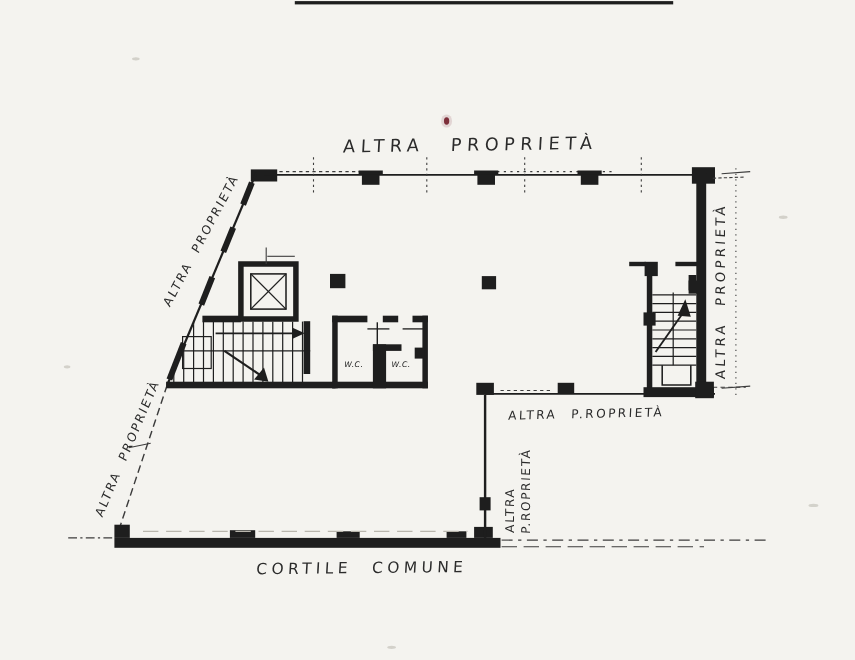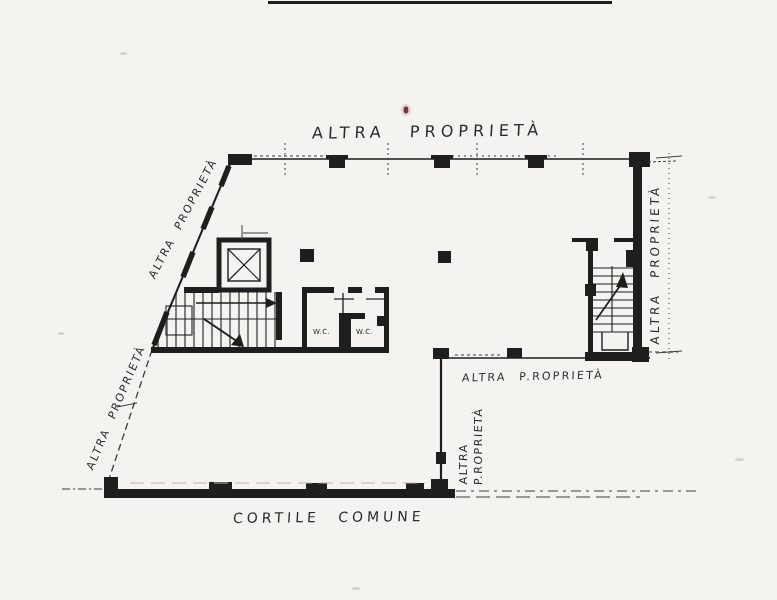--- a/index.html
+++ b/index.html
@@ -22,21 +22,21 @@
     position:absolute;color:#2b2b2b;white-space:nowrap;
     font-family:"DejaVu Sans",sans-serif;font-weight:400;
   }
   .lbl-top{left:312px;top:122px;font-size:16px;letter-spacing:5px;word-spacing:14px;transform:rotate(-0.8deg) skewX(-4deg);}
   .lbl-ul{left:146px;top:274px;font-size:11px;letter-spacing:2px;word-spacing:6px;transform:rotate(-62deg) skewX(-5deg);transform-origin:0 0;}
   .lbl-ll{left:84px;top:466px;font-size:11px;letter-spacing:2px;word-spacing:6px;transform:rotate(-67deg) skewX(-5deg);transform-origin:0 0;}
   .lbl-rv{left:648px;top:344px;font-size:12px;letter-spacing:3px;word-spacing:8px;transform:rotate(-90deg) skewX(-4deg);transform-origin:0 0;}
   .lbl-mr{left:462px;top:370px;font-size:11px;letter-spacing:2.2px;word-spacing:7px;transform:rotate(-1.2deg) skewX(-4deg);}
   .lbl-iv{left:456px;top:484px;font-size:11px;letter-spacing:1.5px;line-height:15px;transform:rotate(-90deg) skewX(-3deg);transform-origin:0 0;}
   .lbl-bot{left:233px;top:509px;font-size:14px;letter-spacing:4px;word-spacing:10px;transform:rotate(-0.6deg) skewX(-4deg);}
-  .lbl-wc{font-size:7px;letter-spacing:0.4px;color:#222;}
+  .lbl-wc{font-size:7px;letter-spacing:0.4px;font-style:italic;color:#222;}
   .lbl-wc.w1{left:313px;top:328px;}
   .lbl-wc.w2{left:356px;top:328px;}
   .smudge{position:absolute;background:var(--faint);opacity:.55;border-radius:50%;filter:blur(.4px);}
 </style>
 </head>
 <body>
 
 <div class="page">
 
   <svg class="plan-svg" viewBox="0 0 777 600">

